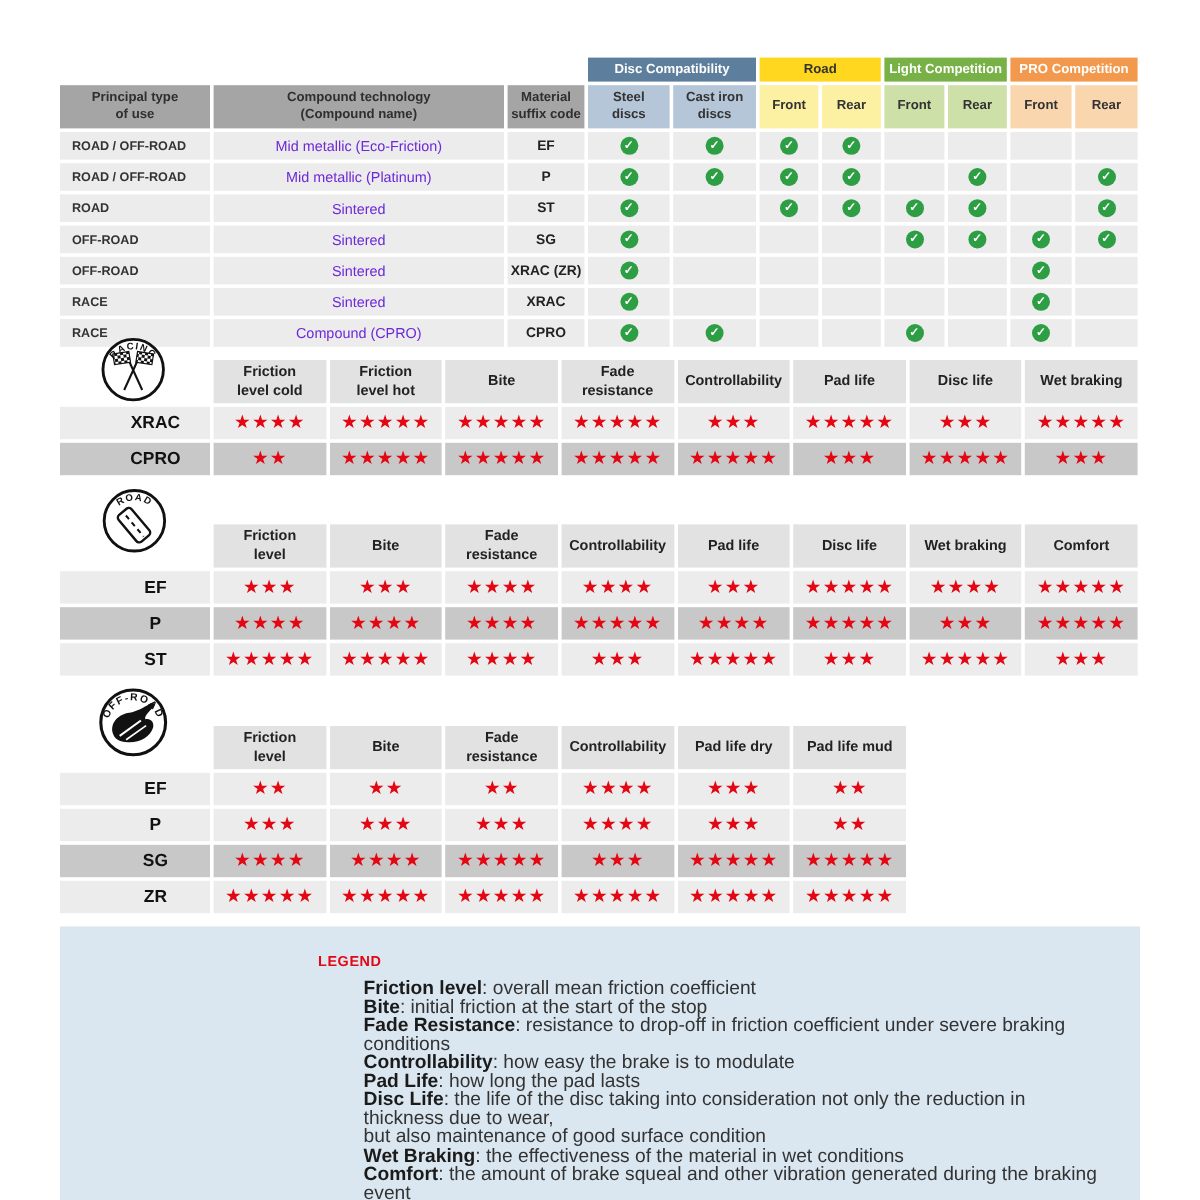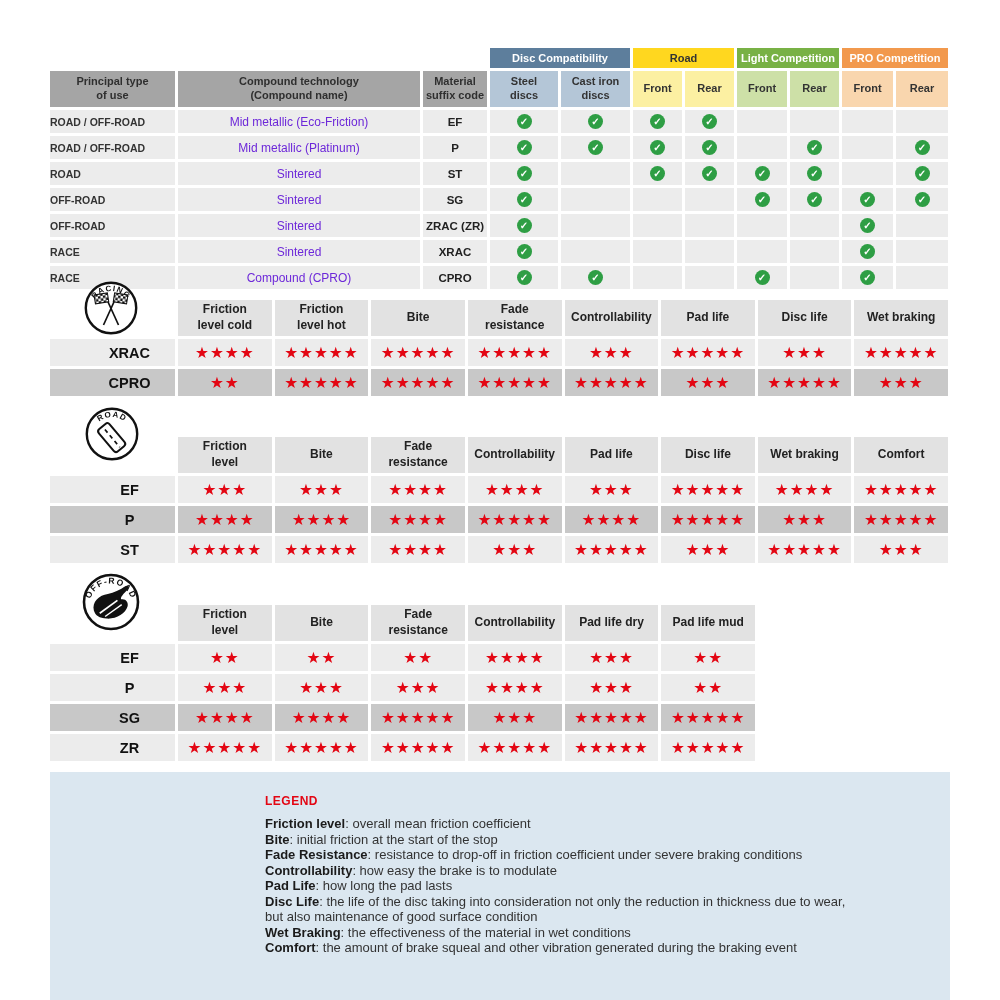--- a/index.html
+++ b/index.html
@@ -9,21 +9,21 @@
   
   .compat { position:absolute; left:50px; top:18px; width:898px; display:grid;
     grid-template-columns:125px 242px 64px 68px 69px 49px 49px 50px 49px 51px 52px;
     grid-template-rows:20px 36px repeat(7,23px); gap:3px;margin-top:30px; }
   .compat > div { display:flex; align-items:center; justify-content:center; text-align:center; }
   .cspacer { background:transparent; }
   .ghdr { font-size:11px; font-weight:bold; }
   .mhdr { background:var(--header-gray,#a5a5a5); font-size:11px; font-weight:bold; color:#2f2f2f; white-space:pre-line; line-height:1.25; }
   .shdr { font-size:11px; font-weight:bold; color:#333; white-space:pre-line; line-height:1.25; }
   .cell { background:var(--row-light,#ececec); }
-  .cell.use { justify-content:flex-start; font-size:10.5px; font-weight:bold; color:#333; text-align:left; }
+  .cell.use { justify-content:flex-start; padding-left:10px; font-size:10.5px; font-weight:bold; color:#333; text-align:left; }
   .cell.compound { font-size:12px; color:#6d28d9; }
   .cell.code { font-size:11.5px; font-weight:bold; color:#222; }
   .chk { width:15px; height:15px; border-radius:50%; background:var(--check-green,#2e9e44); color:#fff;
     display:flex; align-items:center; justify-content:center; font-size:10px; font-weight:bold; line-height:1; }
 
   
   .rtable { position:absolute; display:grid; gap:3px; }
   #rt-racing  { left:50px; top:300px; width:898px; grid-template-columns:125px repeat(8,1fr); grid-template-rows:36px repeat(2,27px); }
   #rt-road    { left:50px; top:437px; width:898px; grid-template-columns:125px repeat(8,1fr); grid-template-rows:36px repeat(3,27px); }
   #rt-offroad { left:50px; top:605px; width:705px; grid-template-columns:125px repeat(6,1fr); grid-template-rows:36px repeat(4,27px); }
@@ -39,21 +39,21 @@
   .sicon { position:absolute; }
   #icon-racing  { left:83px; top:280px; }
   #icon-road    { left:84px; top:406px; }
   #icon-offroad { left:81px; top:572px; }
   .arc-text { font-size:8px; font-weight:bold; letter-spacing:1.1px; fill:#111; font-family:"Liberation Sans",sans-serif; }
 
   
   .legend-panel { position:absolute; left:50px; top:772px; width:900px; height:240px;
     background:var(--legend-panel,#dbe7f0); padding:22px 30px 0 215px; box-sizing:border-box; }
   .legend-title { color:var(--legend-title-red,#e30613); font-weight:bold; font-size:12px; margin-bottom:8px; letter-spacing:0.5px; }
-  .lline { font-size:13px; line-height:15.5px; color:#333; }
+  .lline { font-size:16px; line-height:15.5px; color:#333;margin-left:38px; }
   .lline b { color:#1b1b1b; }
   .ldesc { white-space:pre-line; }
 </style>
 </head>
 <body>
 
 <div class="canvas">
 
   <div class="compat" id="compat-table">
       <div class="cspacer" style="grid-column: 1 / span 3;"></div>
@@ -158,21 +158,21 @@
         <span class="chk">✓</span>
       </div>
       <div class="cell check">
         <span class="chk">✓</span>
       </div>
       <div class="cell check">
         <span class="chk">✓</span>
       </div>
       <div class="cell use">OFF-ROAD</div>
       <div class="cell compound">Sintered</div>
-      <div class="cell code">ZRAC (ZR)</div>
+      <div class="cell code">XRAC (ZR)</div>
       <div class="cell check">
         <span class="chk">✓</span>
       </div>
       <div class="cell check"></div>
       <div class="cell check"></div>
       <div class="cell check"></div>
       <div class="cell check"></div>
       <div class="cell check"></div>
       <div class="cell check">
         <span class="chk">✓</span>

